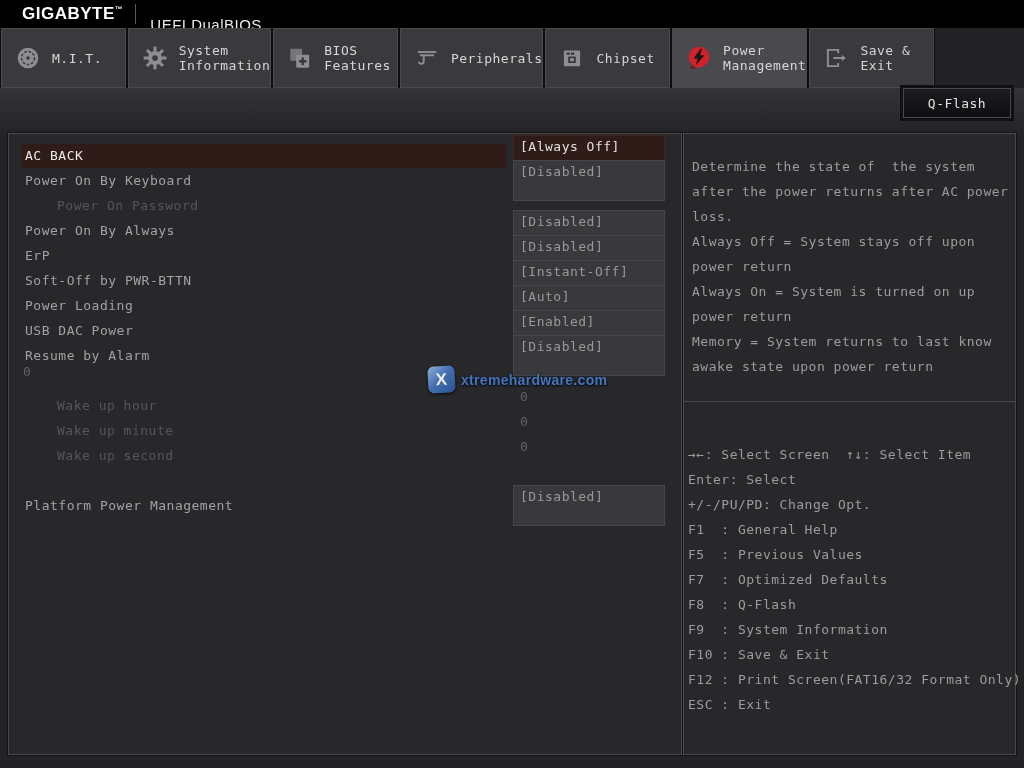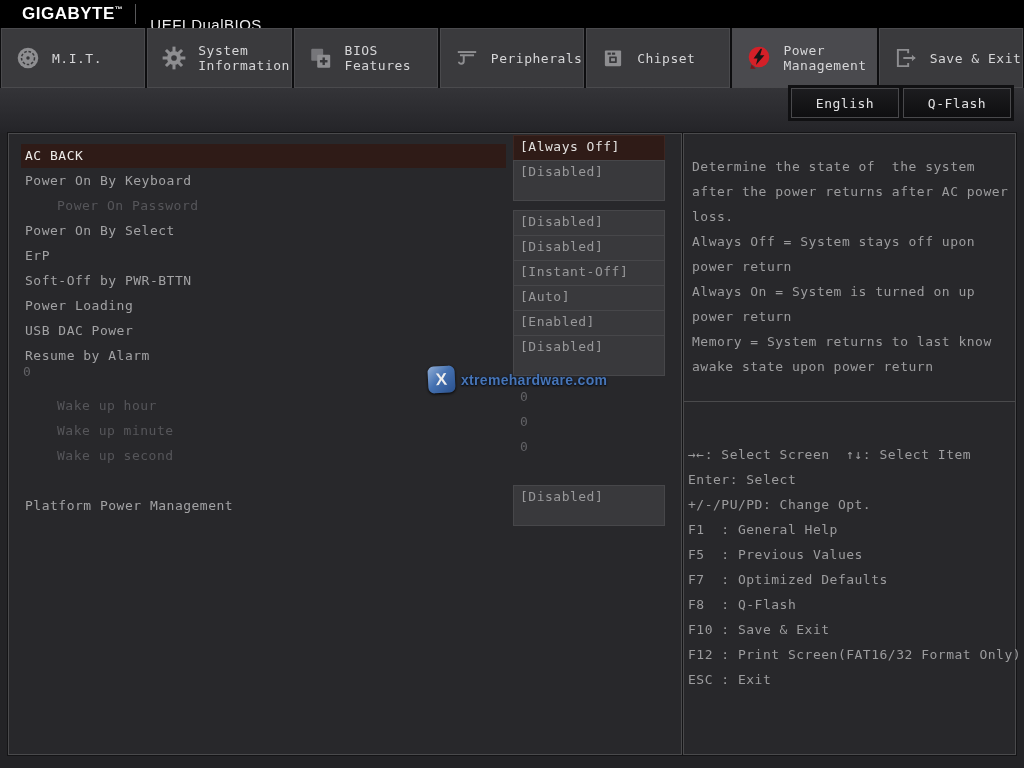--- a/index.html
+++ b/index.html
@@ -18,21 +18,21 @@
     margin-left:22px;color:#fff;font-family:"Liberation Sans",sans-serif;
     font-weight:bold;font-size:17px;letter-spacing:.5px;
   }
   .brand sup{font-size:8px;vertical-align:super;}
   .topbar .vdiv{width:1px;height:20px;background:#58585a;margin:0 14px 0 12px;}
   .fw-title{
     color:#ececee;font-family:"Liberation Sans",sans-serif;font-size:15px;letter-spacing:.5px;margin-top:20px;
   }
   
   .tabbar{
-    position:absolute;left:0;top:28px;width:1024px;height:60px;background:#0d0d0f;
+    position:absolute;left:0;top:28px;width:935px;height:60px;background:#0d0d0f;
     display:flex;gap:2px;padding:0 1px;box-sizing:border-box;
   }
   .tab{
     flex:1 1 0;background:#3a3a3d;border:1px solid #4a4a4d;box-sizing:border-box;
     display:flex;align-items:center;cursor:pointer;
     color:#d6d6d8;font-size:13px;letter-spacing:.5px;
   }
   .tab.active{background:#4a4a4e;}
   .tab-icon{width:28px;height:28px;margin:0 10px 0 12px;flex:0 0 auto;display:flex;align-items:center;justify-content:center;}
   .tab-icon svg{width:26px;height:26px;}
@@ -196,39 +196,38 @@
           <path d="M14 7.5 V4.5 H4.5 v15 H14 v-3"></path>
           <path d="M9.5 12 h11"></path>
           <path d="M17.5 9 l3.2 3 -3.2 3" fill="#8e8e91" stroke="none"></path>
         </svg>
       </span>
     <span class="tab-label">Save &amp; Exit</span>
   </div>
   </nav>
 
 <div class="band">
-  <button class="band-btn btn-english">English</button>
   <button class="band-btn btn-qflash">Q-Flash</button>
 </div>
 
 <section class="panel panel-left">
     <div class="row selected">
     <span class="lbl">AC BACK</span>
     <span class="val">[Always Off]</span>
   </div>
     <div class="row">
     <span class="lbl">Power On By Keyboard</span>
     <span class="val">[Disabled]</span>
   </div>
     <div class="row disabled">
     <span class="lbl indent">Power On Password</span>
     <span class="val plain empty"></span>
   </div>
     <div class="row">
-    <span class="lbl">Power On By Select</span>
+    <span class="lbl">Power On By Always</span>
     <span class="val">[Disabled]</span>
   </div>
     <div class="row">
     <span class="lbl">ErP</span>
     <span class="val">[Disabled]</span>
   </div>
     <div class="row">
     <span class="lbl">Soft-Off by PWR-BTTN</span>
     <span class="val">[Instant-Off]</span>
   </div>
@@ -282,20 +281,21 @@
       <div class="help-line">awake state upon power return</div>
     </div>
   <div class="keys">
       <div class="key-line">→←: Select Screen  ↑↓: Select Item</div>
       <div class="key-line">Enter: Select</div>
       <div class="key-line">+/-/PU/PD: Change Opt.</div>
       <div class="key-line">F1  : General Help</div>
       <div class="key-line">F5  : Previous Values</div>
       <div class="key-line">F7  : Optimized Defaults</div>
       <div class="key-line">F8  : Q-Flash</div>
+      <div class="key-line">F9  : System Information</div>
       <div class="key-line">F10 : Save &amp; Exit</div>
       <div class="key-line">F12 : Print Screen(FAT16/32 Format Only)</div>
       <div class="key-line">ESC : Exit</div>
     </div>
 </aside>
 
 <div class="watermark">
   <span class="wm-badge">X</span>
   <span class="wm-text">xtremehardware.com</span>
 </div>

